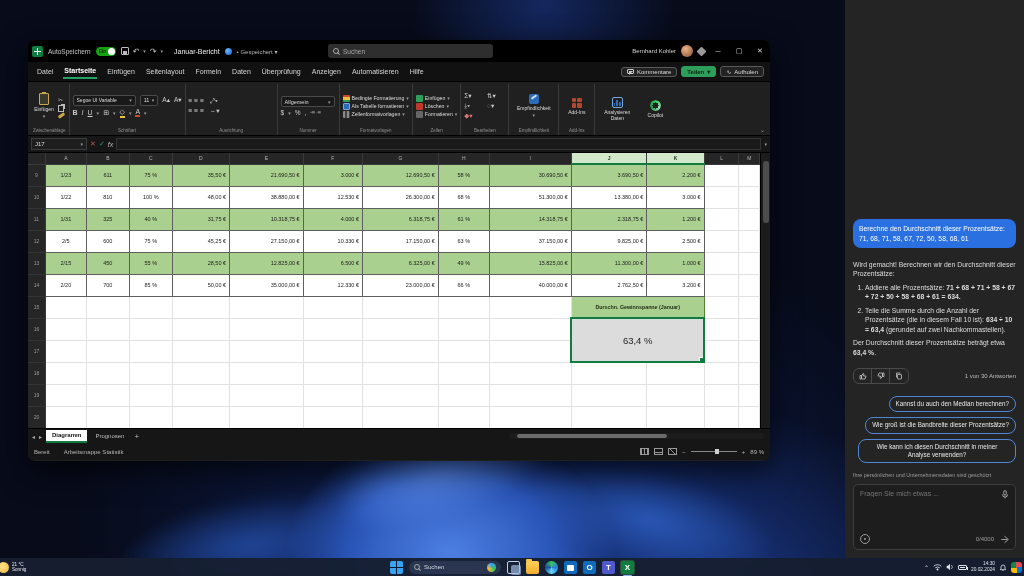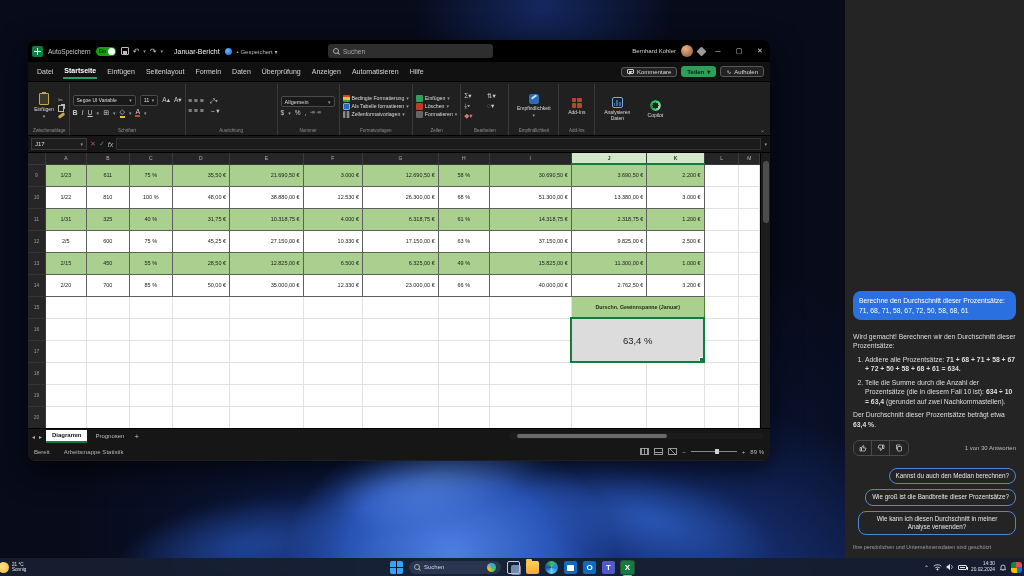--- a/index.html
+++ b/index.html
@@ -744,20 +744,36 @@
   </div>
 
   <div id="copilot-suggestions" style="display:flex;flex-direction:column;gap:5px;margin-top:6px">
       <div class="sug">Kannst du auch den Median berechnen?</div>
       <div class="sug">Wie groß ist die Bandbreite dieser Prozentsätze?</div>
       <div class="sug">Wie kann ich diesen Durchschnitt in meiner Analyse verwenden?</div>
     </div>
 
   <div class="privacy">Ihre persönlichen und Unternehmensdaten sind geschützt</div>
 
+  <div class="askbox">
+    <input placeholder="Fragen Sie mich etwas ..." style="">
+    <span class="mic">
+      <svg width="8" height="9" viewBox="0 0 12 14" fill="none" stroke="#bdbdbd" stroke-width="1.3">
+          <rect x="4" y="1" width="4" height="7" rx="2"></rect>
+          <path d="M2 7a4 4 0 0 0 8 0M6 11v2"></path>
+        </svg>
+    </span>
+    <span class="ask-bottom">
+      <span class="ic-target"></span>
+      <span class="counter">0/4000</span>
+      <svg width="9" height="9" viewBox="0 0 14 14" fill="none" stroke="#bdbdbd" stroke-width="1.3">
+          <path d="M2 7h9M7 2l6 5-6 5"></path>
+        </svg>
+    </span>
+  </div>
 </div>
 
 <div id="taskbar">
   <span class="weather">
     <span class="sun"></span>
     <span class="wtxt"><span>21 °C</span><br><span>Sonnig</span></span>
   </span>
   <span id="taskbar-apps" style="display:flex;align-items:center;gap:6px">
       <span class="tb-app app-start"></span>
       <span class="app-search">

